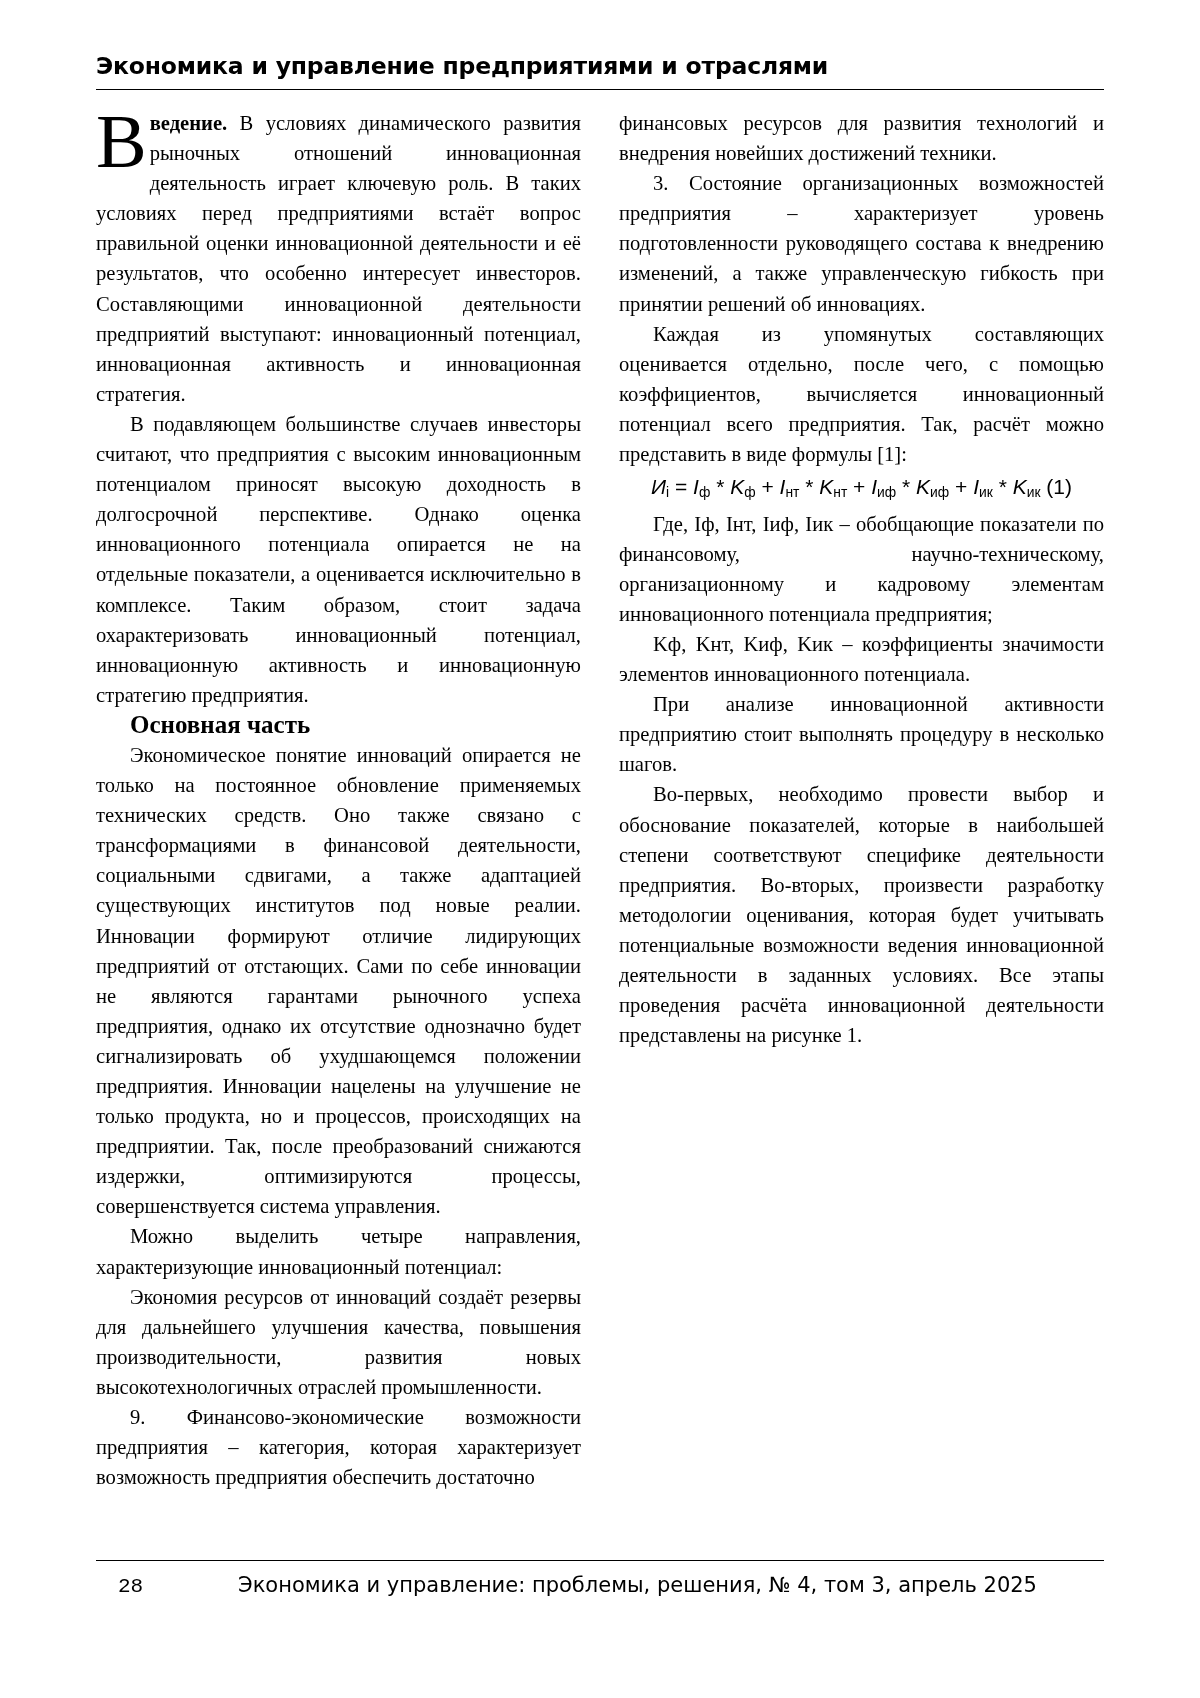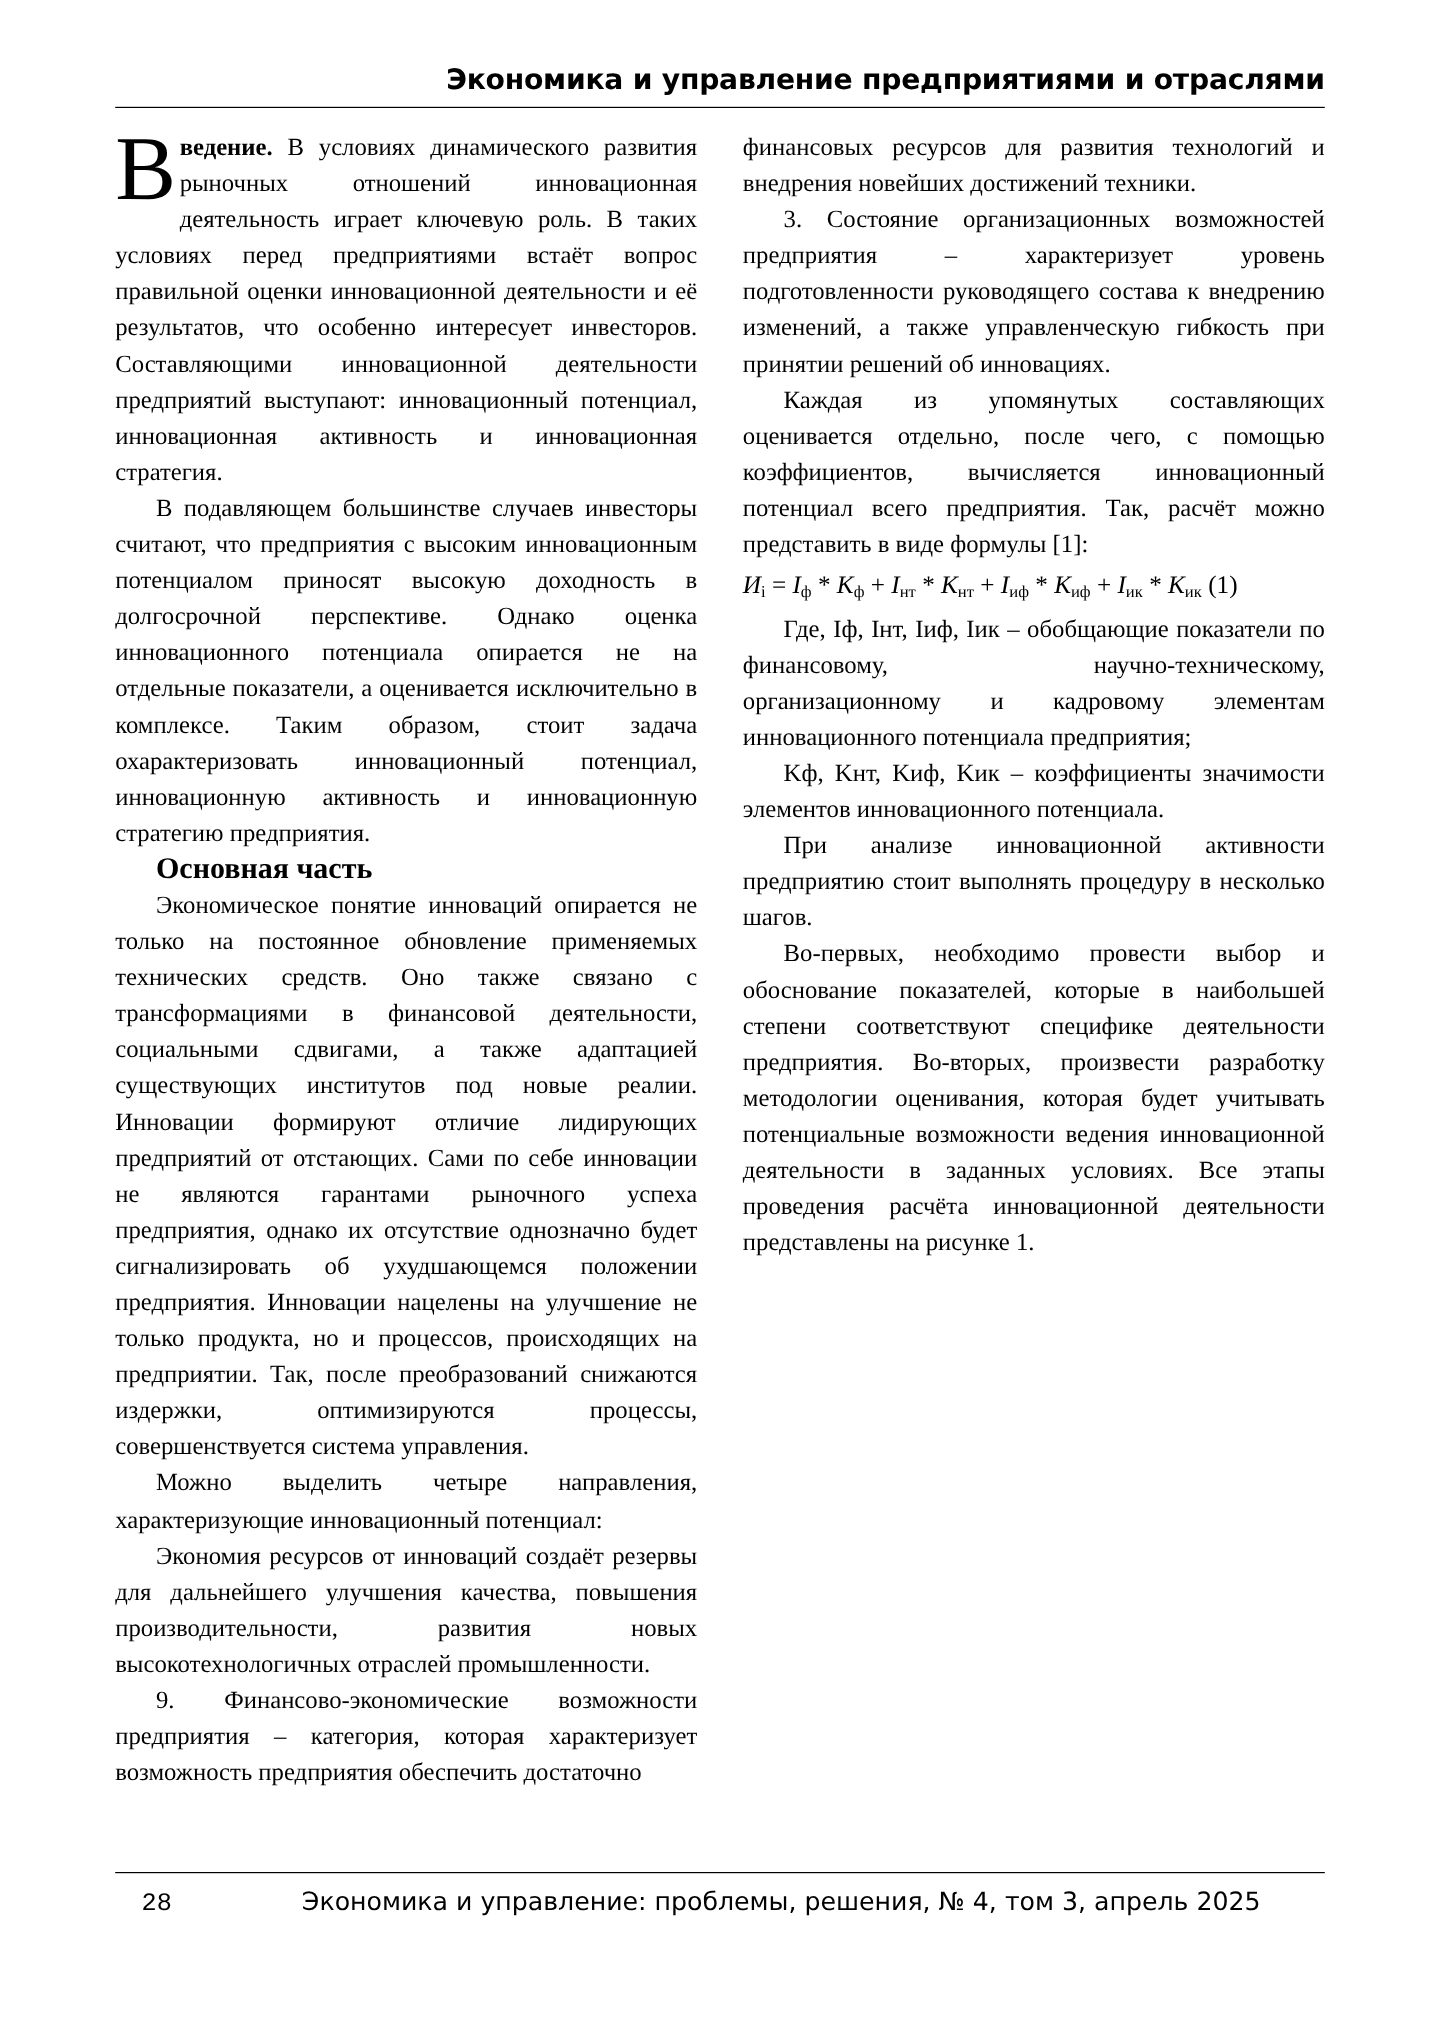--- a/index.html
+++ b/index.html
@@ -15,21 +15,20 @@
     margin: 0 auto;
     box-sizing: border-box;
     padding: 0;
     overflow: hidden;
   }
   .header {
     position: absolute;
     left: 96px;
     top: 52px;
     width: 1008px;
-    text-align: right;
   }
   .header-title {
     font-family: "DejaVu Sans", sans-serif;
     font-weight: bold;
     font-size: 23.5px;
     color: #000000;
     letter-spacing: -0.2px;
     white-space: nowrap;
   }
   .header-rule {
@@ -79,24 +78,24 @@
   .subhead {
     font-family: "Liberation Serif", serif;
     font-size: 25px;
     line-height: 30.1px;
     font-weight: bold;
     text-indent: 34px;
     margin: 0;
     color: #000;
   }
   .formula {
-    font-family: Liberation Serif, serif;
+    font-family: Liberation Sans, sans-serif;
     font-size: 21px;
     line-height: 32px;
-    text-align: left;
+    text-align: center;
     text-indent: 0;
     margin: 2px 0 0 0;
     white-space: nowrap;
   }
   .formula i {
     font-style: italic;
   }
   sub {
     font-size: 0.66em;
     vertical-align: -0.25em;
@@ -121,21 +120,20 @@
     font-size: 21px;
     color: #000;
     width: 120px;
     margin-left: 22px;
   }
   .footer-title {
     font-family: "DejaVu Sans", sans-serif;
     font-size: 21px;
     color: #000;
     flex: 1;
-    text-align: center;
     padding-right: 40px;
     white-space: nowrap;
   }
 </style>
 </head>
 <body>
 
 <div class="page">
 
   <div class="header">

